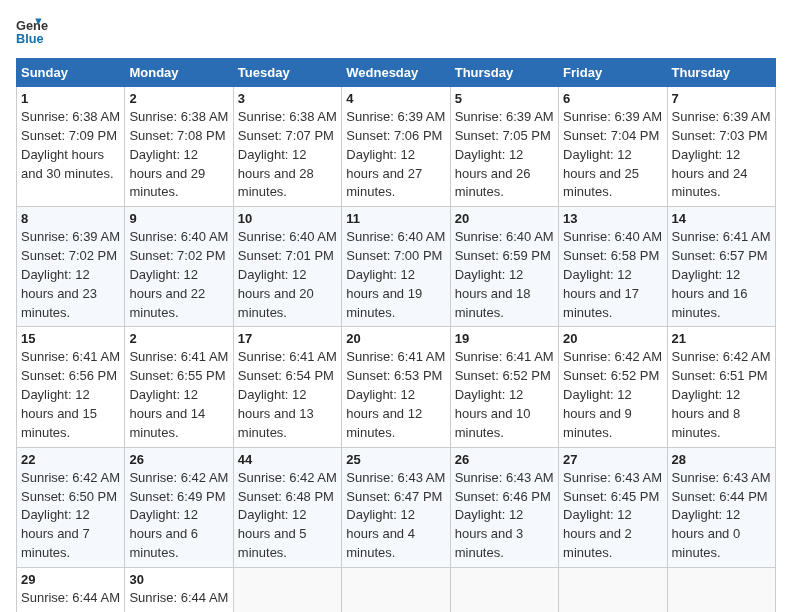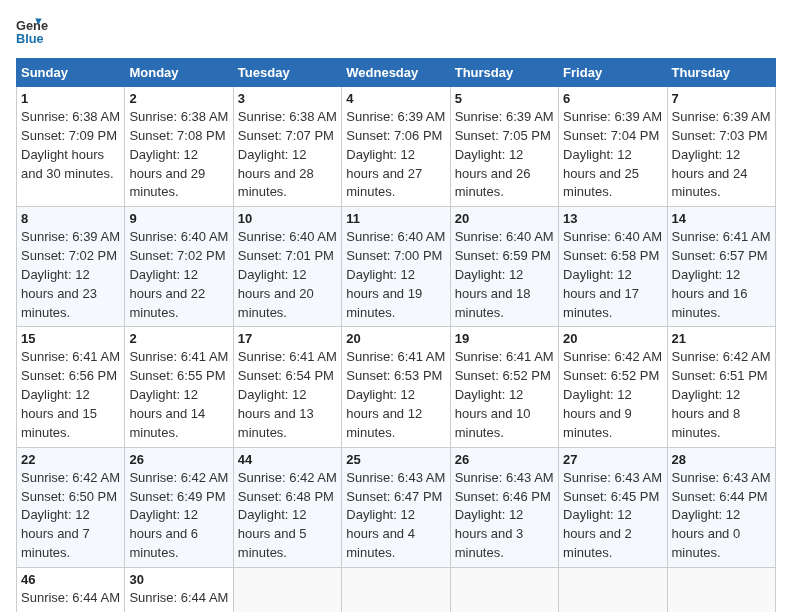--- a/index.html
+++ b/index.html
@@ -228,21 +228,21 @@
             <span class="day-num">27</span>
             <div class="day-info">Sunrise: 6:43 AM<br>Sunset: 6:45 PM<br>Daylight: 12 hours and 2 minutes.</div>
           </td>
           <td>
             <span class="day-num">28</span>
             <div class="day-info">Sunrise: 6:43 AM<br>Sunset: 6:44 PM<br>Daylight: 12 hours and 0 minutes.</div>
           </td>
         </tr>
         <tr>
           <td>
-            <span class="day-num">46</span>
+            <span class="day-num">29</span>
             <div class="day-info">Sunrise: 6:44 AM<br>Sunset: 6:43 PM<br>Daylight: 11 hours and 59 minutes.</div>
           </td>
           <td>
             <span class="day-num">30</span>
             <div class="day-info">Sunrise: 6:44 AM<br>Sunset: 6:43 PM<br>Daylight: 11 hours and 58 minutes.</div>
           </td>
           <td class="empty-cell"></td>
           <td class="empty-cell"></td>
           <td class="empty-cell"></td>
           <td class="empty-cell"></td>

